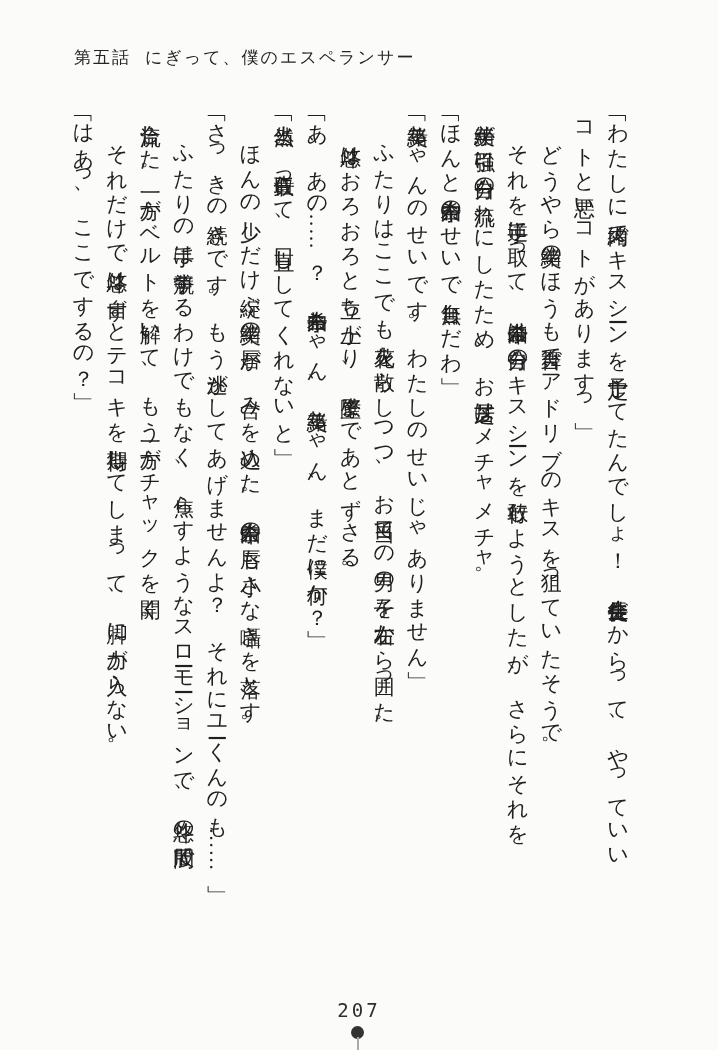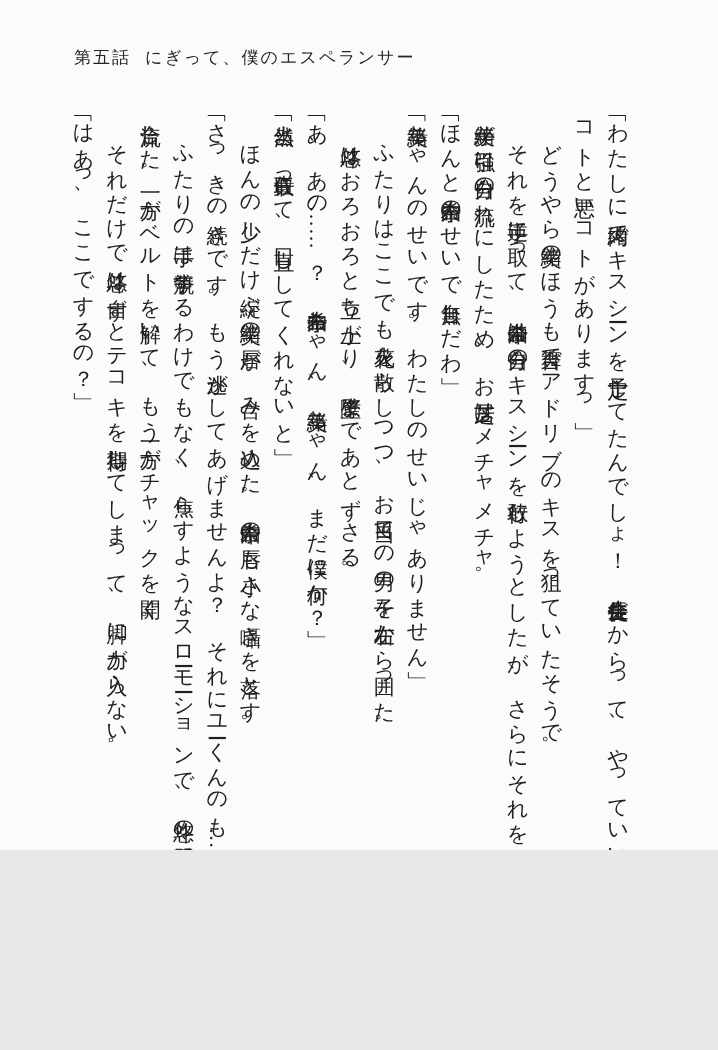--- a/index.html
+++ b/index.html
@@ -3,21 +3,21 @@
 <meta charset="utf-8">
 <style>
   html, body {
     margin: 0;
     padding: 0;
     background: #e8e8e8;
   }
   .page {
     position: relative;
     width: 718px;
-    height: 850px;
+    height: 1050px;
     margin: 0 auto;
     background: #fbfbfa;
     overflow: hidden;
     font-family: "Liberation Serif", "DejaVu Serif", serif;
     color: #1f1f1f;
   }
   
   .running-head {
     position: absolute;
     top: 46px;
@@ -99,16 +99,17 @@
     <div class="tline">「あ、あの……？　由希奈ちゃん、美緒ちゃん、まだ僕に何か？」</div>
     <div class="tline">「当然よ。責任取って、口直ししてくれないと」</div>
     <div class="tline">　ほんの少しだけ綻ぶ美緒の唇が、含みを込めた。由希奈の唇も小さな囁きを落とす。</div>
     <div class="tline">「さっきの続きです。もう逃がしてあげませんよ？　それにユーくんのも……」</div>
     <div class="tline">　ふたりの手は競争するわけでもなく、焦らすようなスローモーションで、悠斗の股間で</div>
     <div class="tline">合流した。一方がベルトを解いて、もう一方がチャックを開く。</div>
     <div class="tline">　それだけで悠斗は自ずとテコキを期待してしまって、脚に力が入らない。</div>
     <div class="tline">「はあっ、ここでするの？」</div>
   </div>
 
+  <div class="page-number">207</div>
   <div class="pin-dot"></div>
   <div class="pin-stem"></div>
 
 </div>
 
 </body></html>

